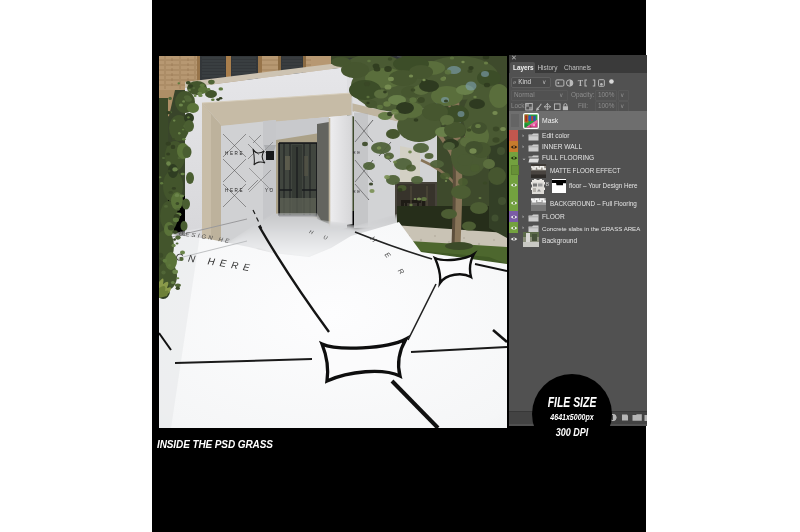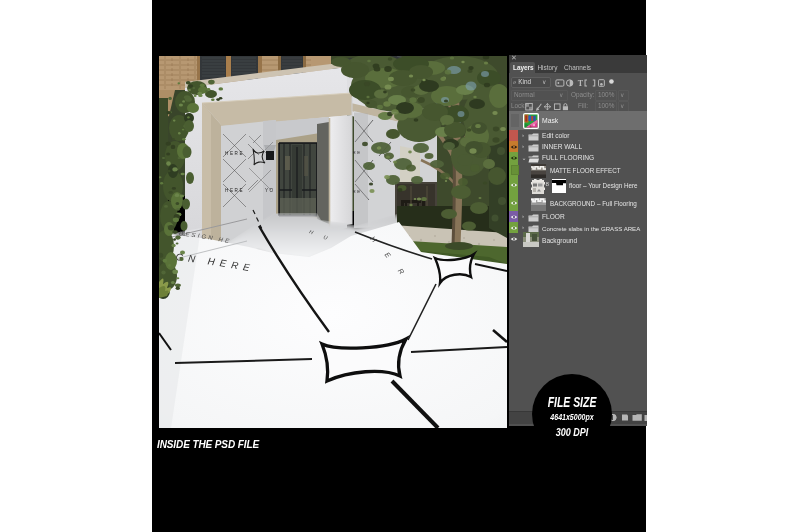--- a/index.html
+++ b/index.html
@@ -720,18 +720,18 @@
  <div class="abs" style="left:0;top:356px;width:138px;height:12px;background:#434343;border-top:1px solid #383838;"></div>
  <svg class="abs" style="left:96px;top:358px" width="42" height="9" viewBox="0 0 42 9">
    <circle cx="8" cy="4.5" r="3.2" fill="none" stroke="#b5b5b5" stroke-width="1"></circle>
    <path d="M8 1.3 a3.2 3.2 0 0 1 0 6.4 z" fill="#b5b5b5"></path>
    <path d="M17 1.5 h5 l1 1 v5 h-6 z" fill="#b5b5b5"></path>
    <path d="M27.5 2 h3.5 l0.8-0.8 h5 v6.5 h-9.3 z" fill="#b5b5b5"></path>
    <rect x="39.5" y="2" width="2.5" height="6" fill="#b5b5b5"></rect>
  </svg>
 </div>
 
-<div class="abs" style="left:157px;top:438.5px;color:#fff;font-size:10px;font-weight:bold;font-style:italic;letter-spacing:-0.1px;">INSIDE THE PSD FILE</div>
+<div class="abs" style="left:157px;top:438.5px;color:#fff;font-size:10px;font-weight:bold;font-style:italic;letter-spacing:-0.1px;">INSIDE THE PSD GRASS</div>
 
 <div class="abs" style="left:532px;top:374px;width:80px;height:80px;border-radius:50%;background:#000;"></div>
 <div class="abs" style="left:532px;top:394px;width:80px;text-align:center;color:#fff;font-weight:bold;font-style:italic;font-size:14.5px;transform:scaleX(0.72);">FILE SIZE</div>
 <div class="abs" style="left:527px;top:412px;width:90px;text-align:center;color:#fff;font-weight:bold;font-style:italic;font-size:9px;transform:scaleX(0.78);">4641x5000px</div>
 <div class="abs" style="left:532px;top:426.5px;width:80px;text-align:center;color:#fff;font-weight:bold;font-style:italic;font-size:10px;transform:scaleX(0.9);">300 DPI</div>
 
 </body></html>

